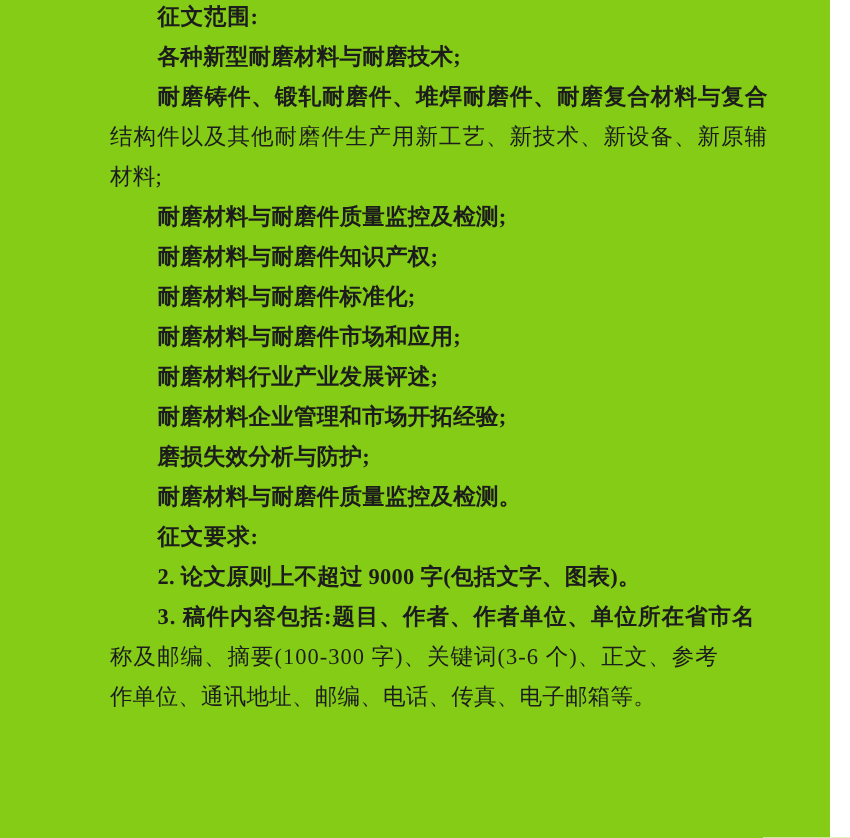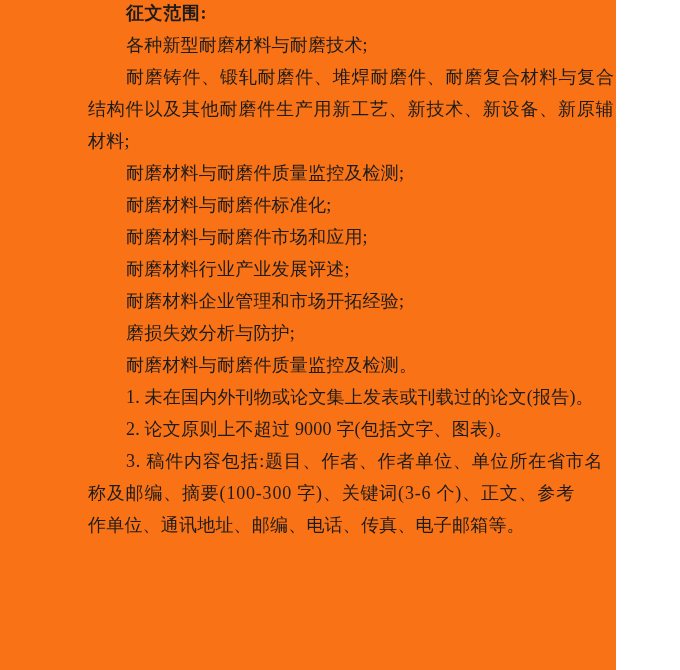--- a/index.html
+++ b/index.html
@@ -4,66 +4,69 @@
 <style>
   html, body {
     margin: 0;
     padding: 0;
     background: #ffffff;
   }
   .page {
     position: relative;
     width: 616px;
     height: 670px;
-    background: #f97316;
+    background: #84cc16;
     overflow: hidden;
     font-family: "Liberation Serif", "DejaVu Serif", serif;
     color: #1c1c1c;
+    padding-left: 48px;
   }
   .text-block {
     position: absolute;
     left: 88px;
     top: -3px;
     width: 512px;
   }
   .line {
     height: 32px;
     line-height: 32px;
     font-size: 18px;
     letter-spacing: 0.2px;
     white-space: nowrap;
     color: #1c1c1c;
   }
   .line.indent {
     margin-left: 38px;
+    font-weight: bold;
   }
   .line.bold {
     font-weight: 700;
     letter-spacing: 0.6px;
   }
   .line.justify {
     letter-spacing: 0.8px;
   }
 </style>
 </head>
 <body>
 
 <div class="page">
   <div class="text-block">
     <div class="line indent bold">征文范围:</div>
     <div class="line indent">各种新型耐磨材料与耐磨技术;</div>
     <div class="line indent justify">耐磨铸件、锻轧耐磨件、堆焊耐磨件、耐磨复合材料与复合</div>
     <div class="line justify">结构件以及其他耐磨件生产用新工艺、新技术、新设备、新原辅</div>
     <div class="line">材料;</div>
     <div class="line indent">耐磨材料与耐磨件质量监控及检测;</div>
+    <div class="line indent">耐磨材料与耐磨件知识产权;</div>
     <div class="line indent">耐磨材料与耐磨件标准化;</div>
     <div class="line indent">耐磨材料与耐磨件市场和应用;</div>
     <div class="line indent">耐磨材料行业产业发展评述;</div>
     <div class="line indent">耐磨材料企业管理和市场开拓经验;</div>
     <div class="line indent">磨损失效分析与防护;</div>
     <div class="line indent">耐磨材料与耐磨件质量监控及检测。</div>
-    <div class="line indent">1. 未在国内外刊物或论文集上发表或刊载过的论文(报告)。</div>
+    <div class="line indent bold">征文要求:</div>
     <div class="line indent">2. 论文原则上不超过 9000 字(包括文字、图表)。</div>
     <div class="line indent justify">3. 稿件内容包括:题目、作者、作者单位、单位所在省市名</div>
     <div class="line justify">称及邮编、摘要(100-300 字)、关键词(3-6 个)、正文、参考</div>
     <div class="line">作单位、通讯地址、邮编、电话、传真、电子邮箱等。</div>
   </div>
 </div>
 
 </body></html>

